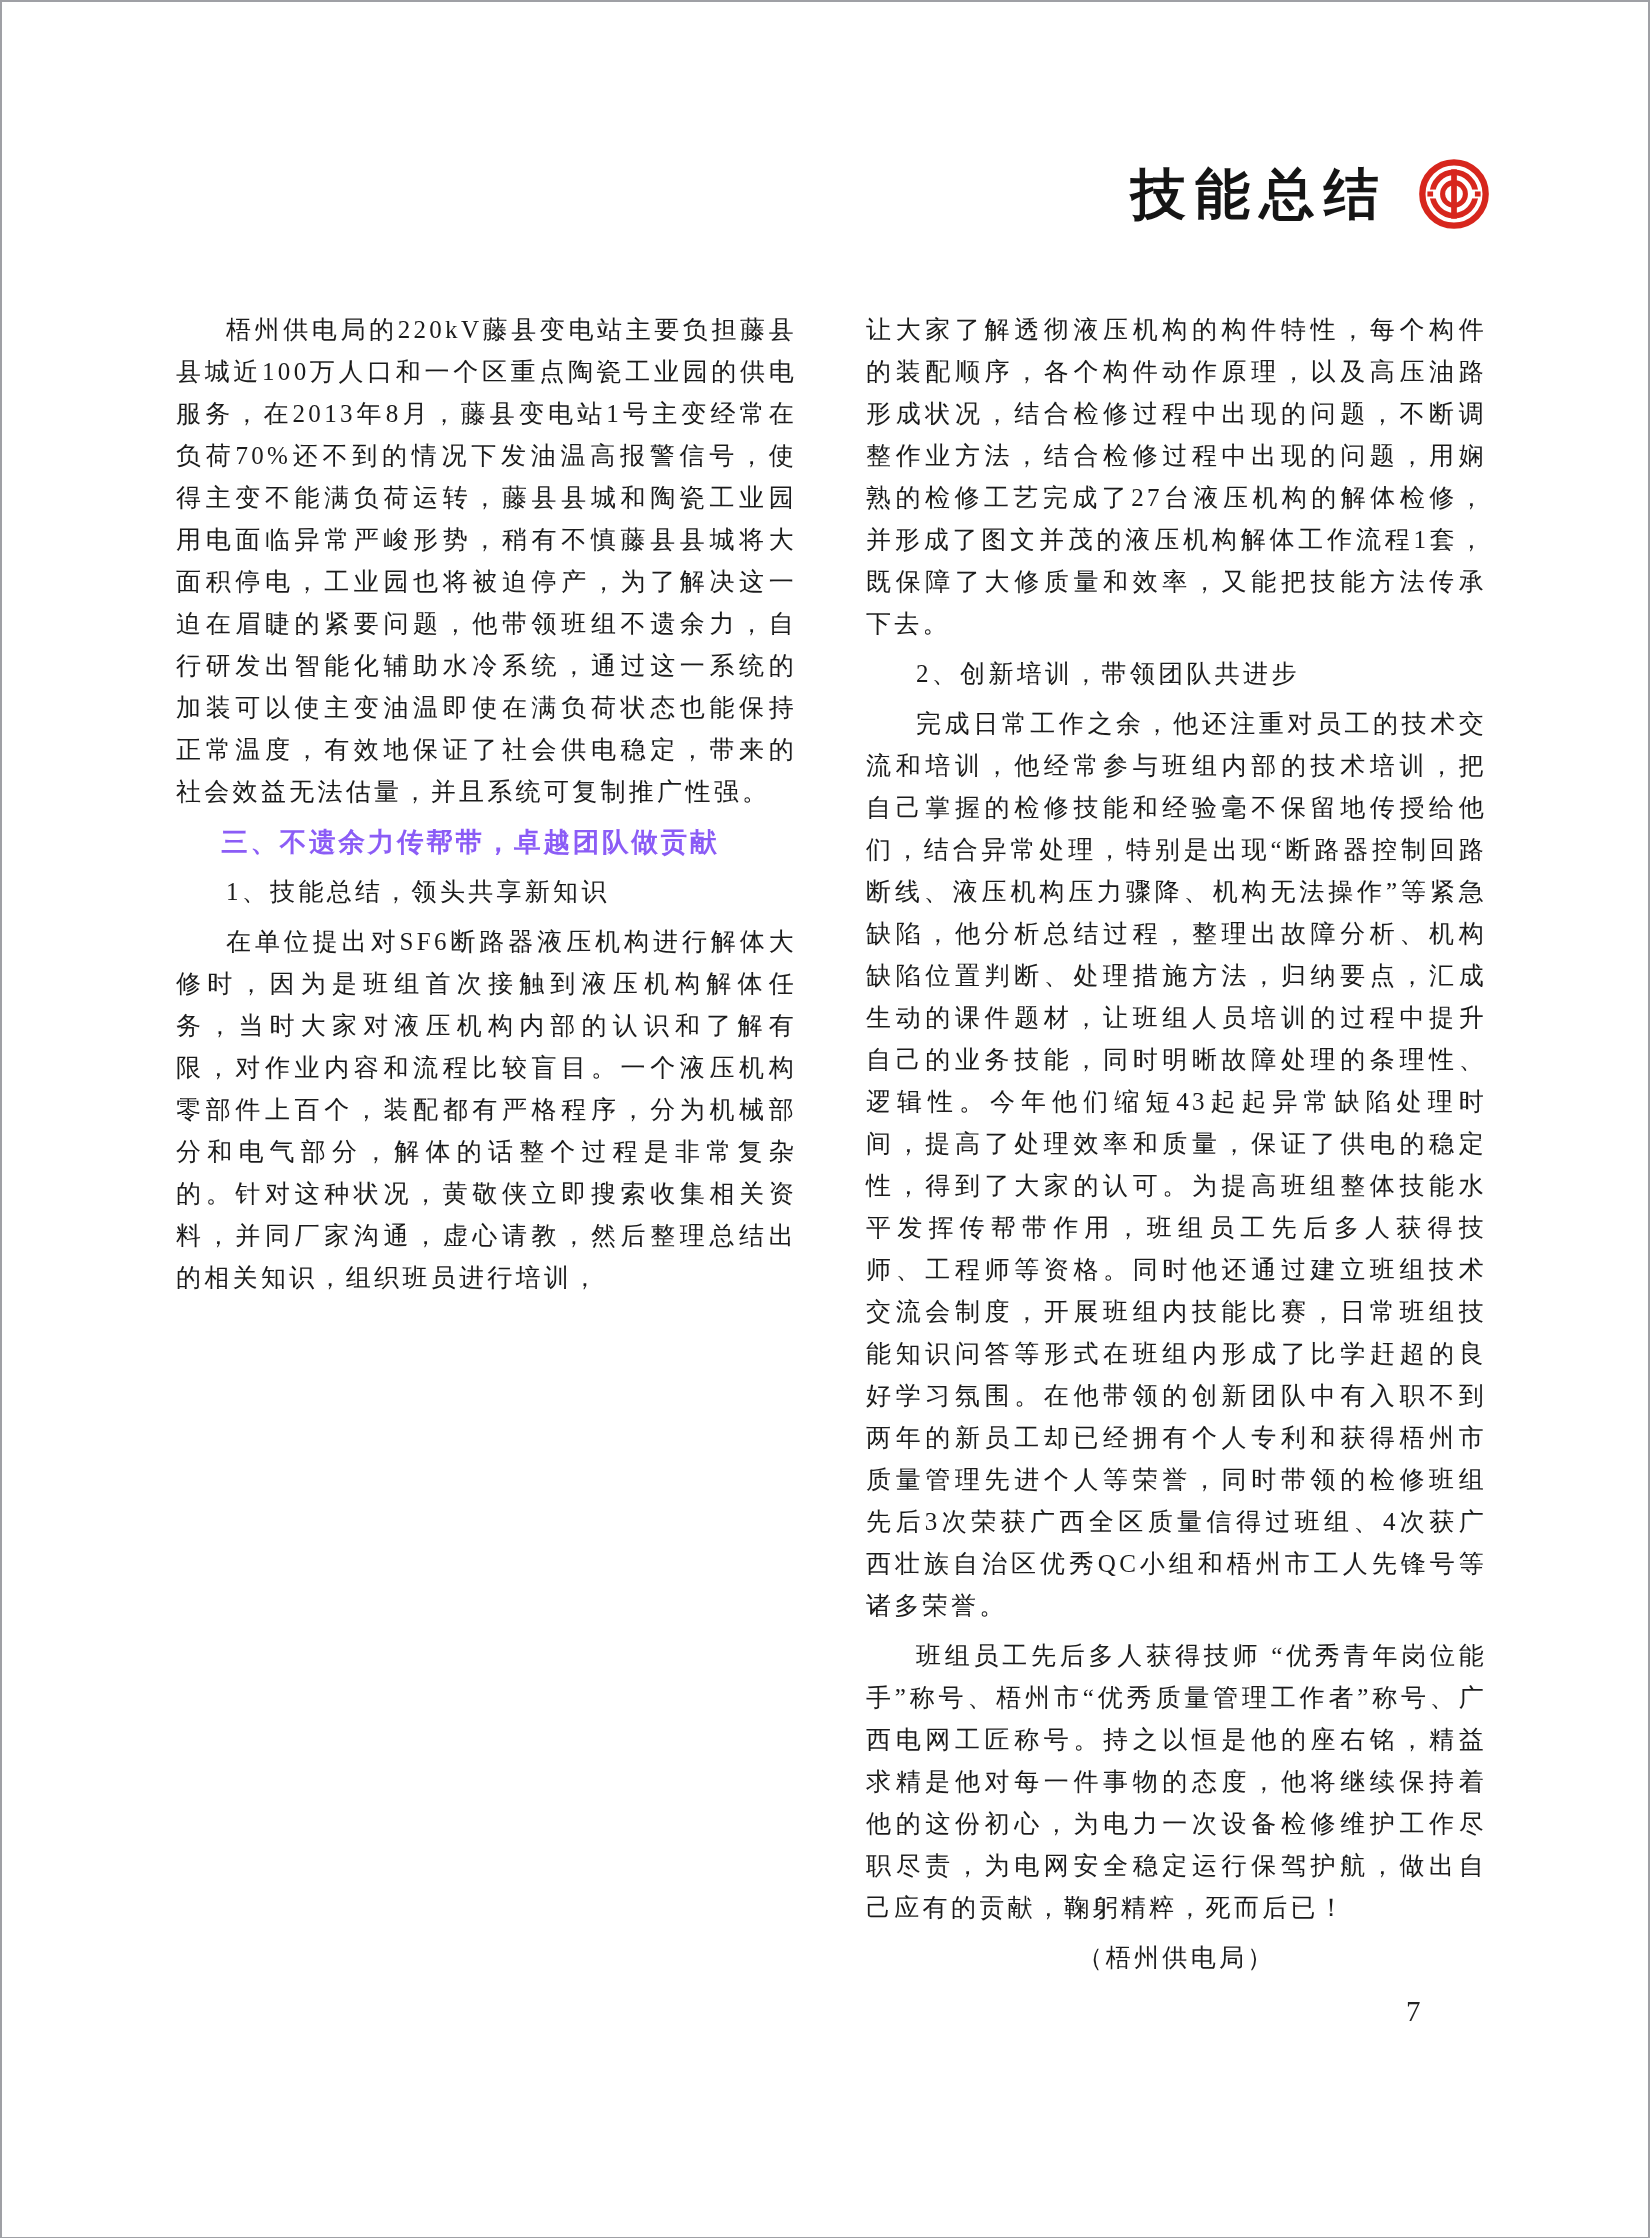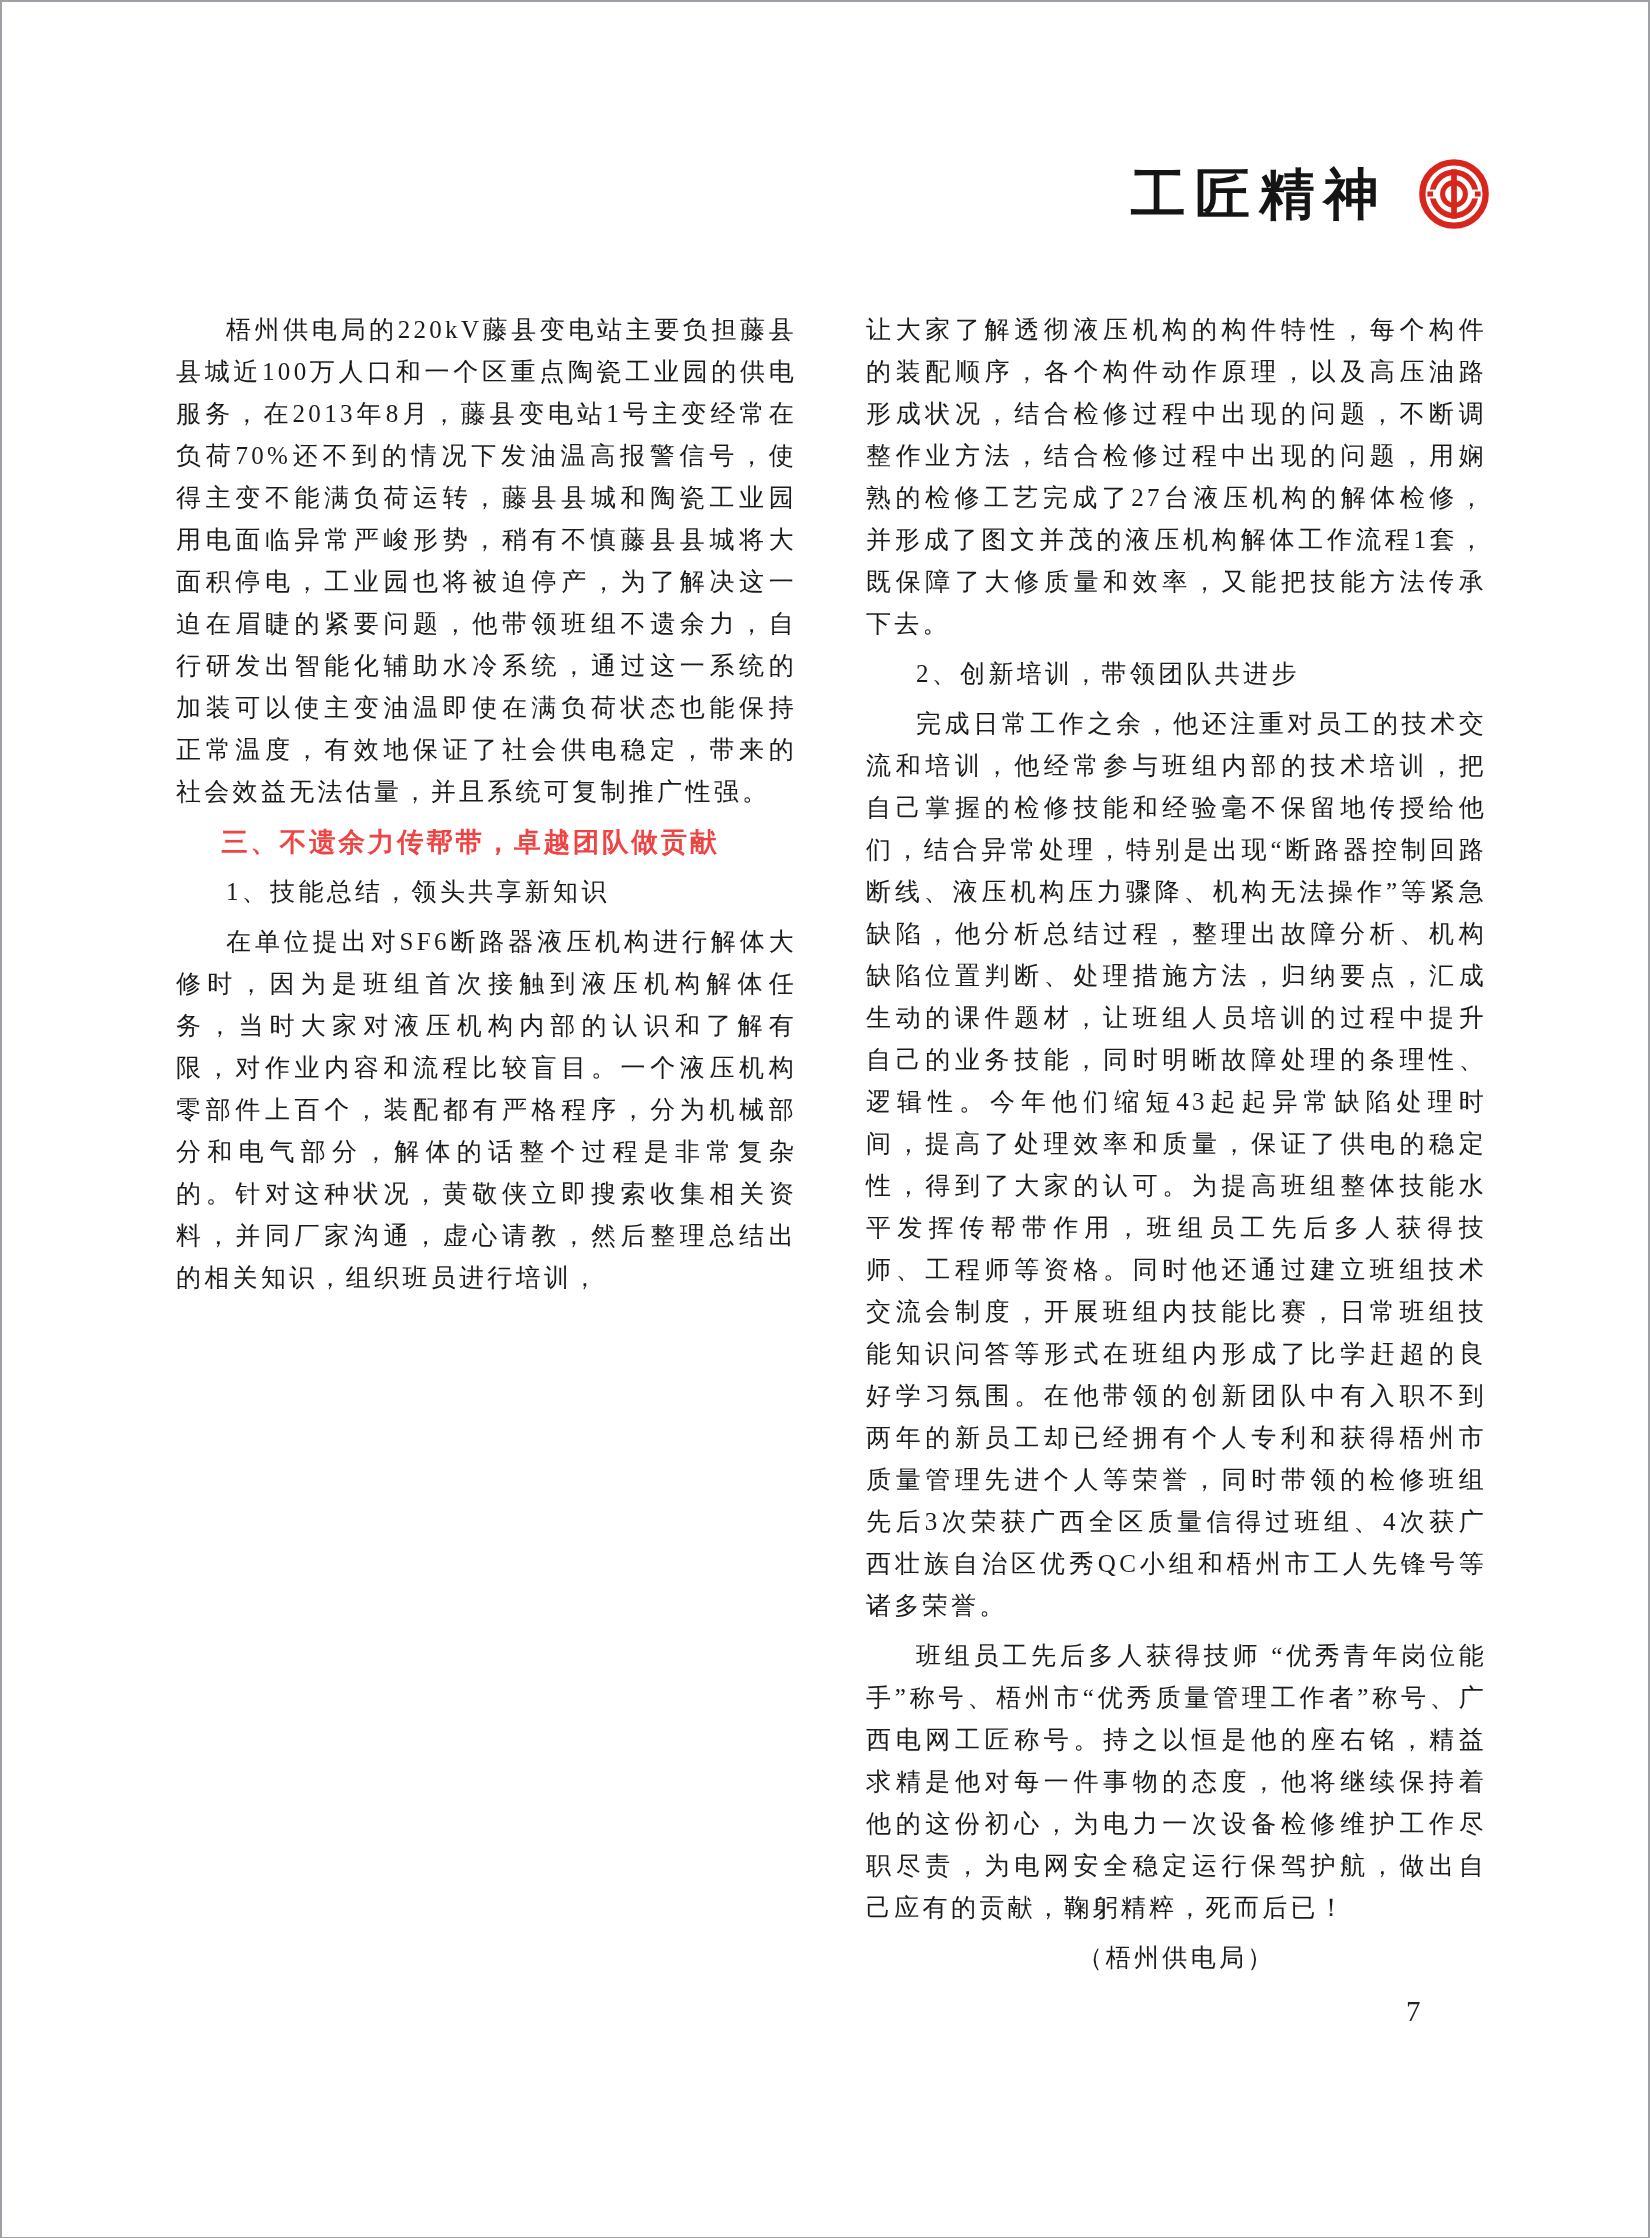--- a/index.html
+++ b/index.html
@@ -46,42 +46,42 @@
   .indent{text-indent:2em;}
   .section-heading{
     margin:0;padding:0;
     font-family:Liberation Sans, sans-serif;
     font-weight:bold;
     font-size:26.6px;
     line-height:42px;
     letter-spacing:2.7px;
     text-indent:2em;
     text-align:left;
-    color:#ef4444;
+    color:#8b5cf6;
   }
   .attribution{
     text-align:center;
     text-indent:0;
     padding-right:5.3px;
   }
   .page-number{
     position:absolute;
     left:1404px;top:1993px;
     font-size:29px;
     color:#222222;
     font-family:"Liberation Serif","DejaVu Serif",serif;
   }
 </style>
 </head>
 <body>
 
 <div class="page">
 
   <header class="header">
-    <span class="header-title">工匠精神</span>
+    <span class="header-title">技能总结</span>
     <span class="logo">
       <svg viewBox="0 0 120 120" width="76" height="76" aria-hidden="true">
         <circle cx="60" cy="60" r="50" fill="none" stroke="#d7261d" stroke-width="10"></circle>
         <circle cx="60" cy="60" r="34" fill="none" stroke="#d7261d" stroke-width="9"></circle>
         <rect x="16" y="53" width="18" height="14" fill="#ffffff"></rect>
         <rect x="86" y="53" width="18" height="14" fill="#ffffff"></rect>
         <rect x="18" y="56" width="9" height="8" fill="#d7261d"></rect>
         <rect x="93" y="56" width="9" height="8" fill="#d7261d"></rect>
         <circle cx="60" cy="60" r="18" fill="none" stroke="#d7261d" stroke-width="8"></circle>
         <rect x="55.5" y="21" width="9" height="78" fill="#d7261d"></rect>

